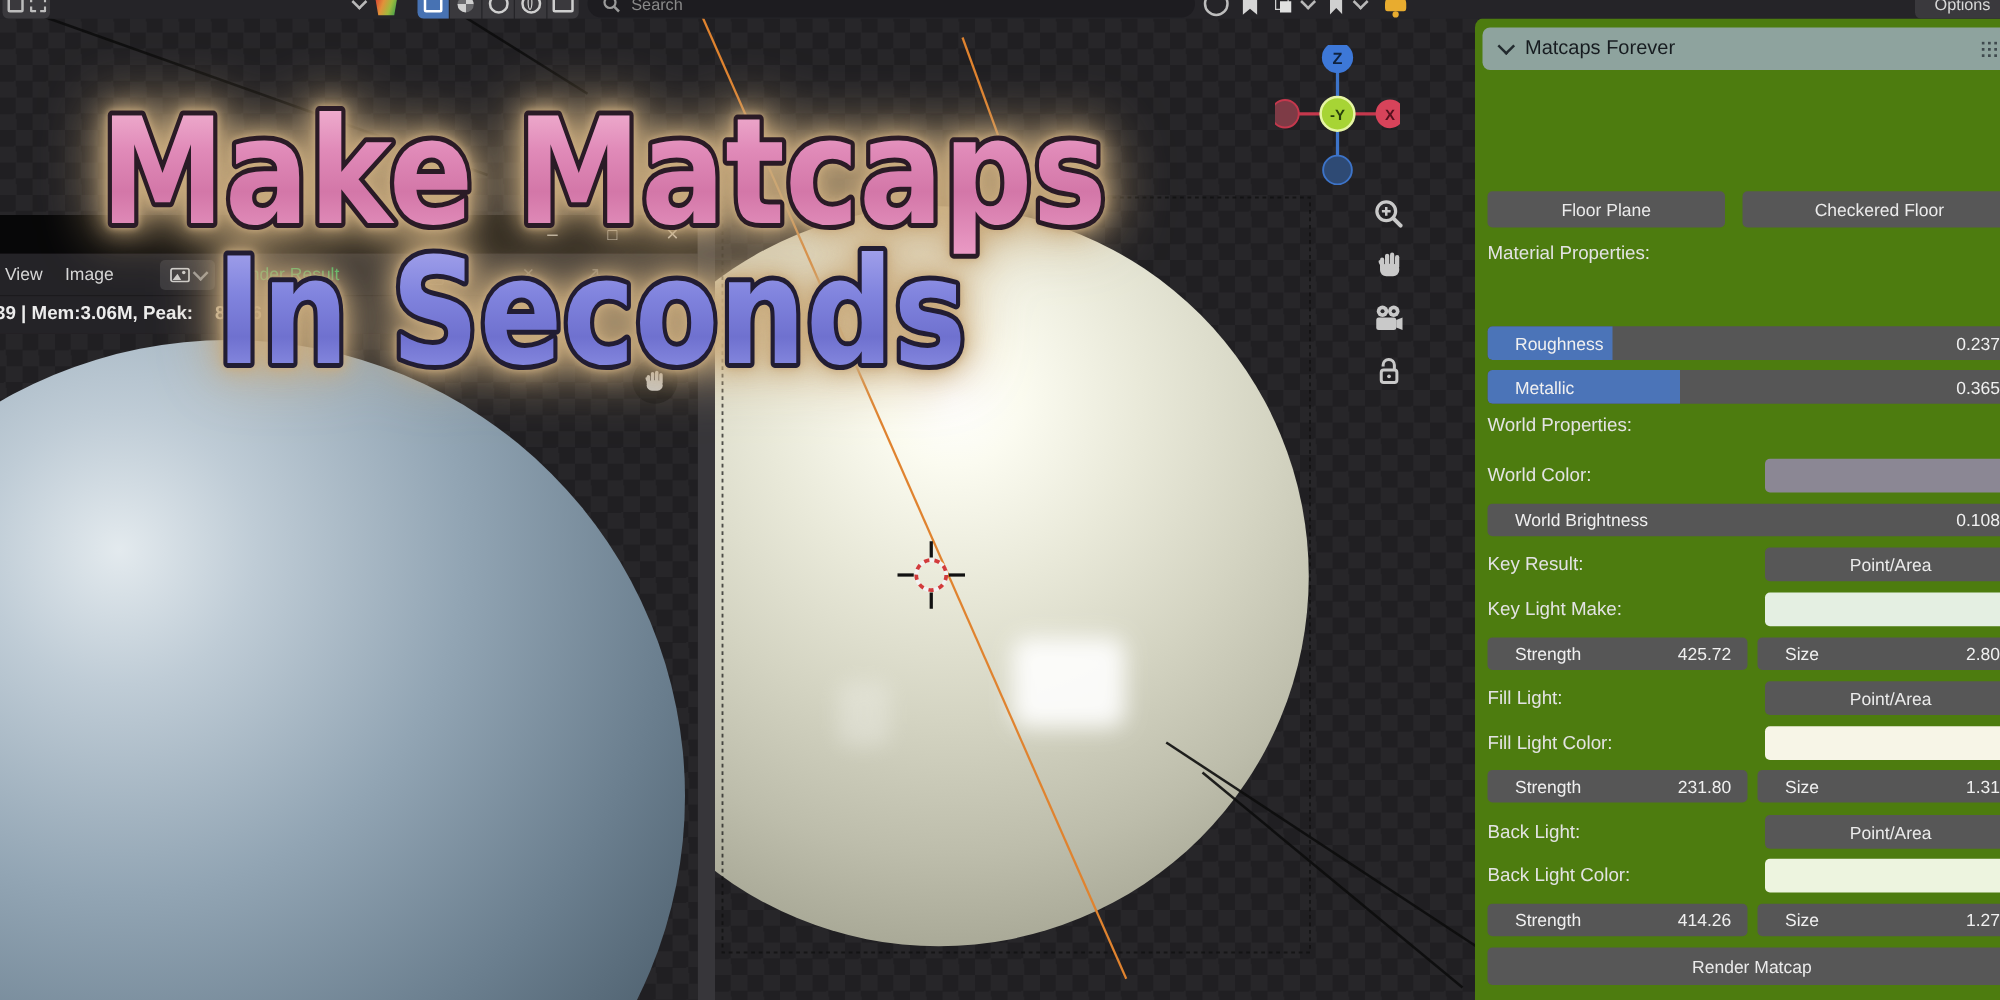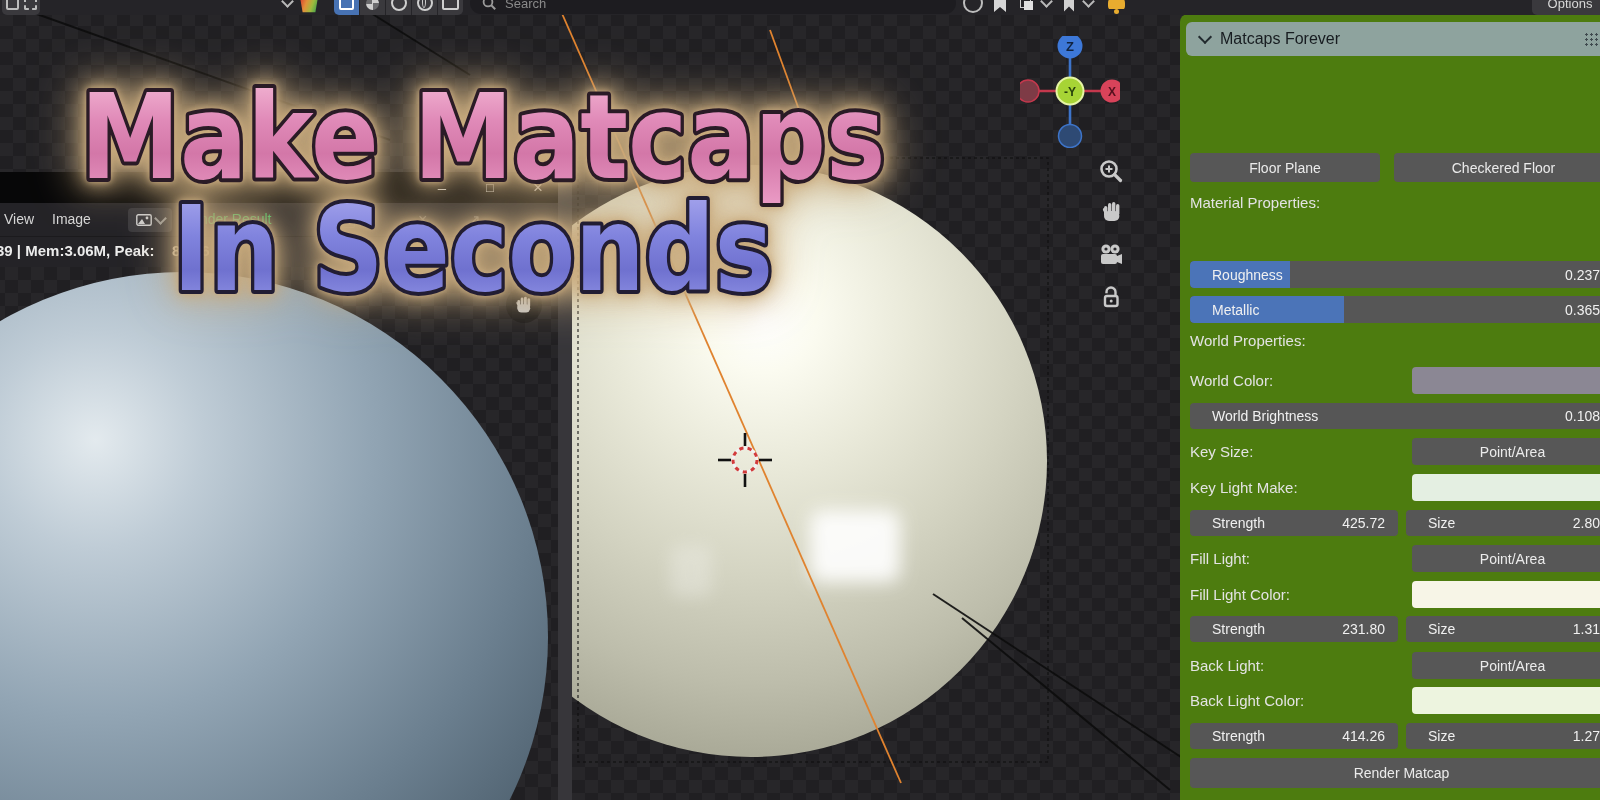--- a/index.html
+++ b/index.html
@@ -307,21 +307,21 @@
     <div class="swatch" style="background: rgb(139, 135, 148);"></div>
   </div>
   <div class="p-row" style="top:389px;height:26px;">
     <div class="p-slider">
       <span class="sl-name">World Brightness</span>
       <span class="sl-val">0.108</span>
     </div>
   </div>
 
   <div class="p-row" style="top:424px;height:27px;">
-    <span class="p-label" style="line-height:27px;">Key Size:</span>
+    <span class="p-label" style="line-height:27px;">Key Result:</span>
     <div class="ctrl-col">
         <div class="p-btn">Point/Area</div>
       </div>
   </div>
   <div class="p-row" style="top:460px;height:27px;">
     <span class="p-label" style="line-height:27px;">Key Light Make:</span>
     <div class="swatch" style="background: rgb(228, 239, 226);"></div>
   </div>
   <div class="p-row" style="top:496px;height:26px;">
     <div class="half-l">

